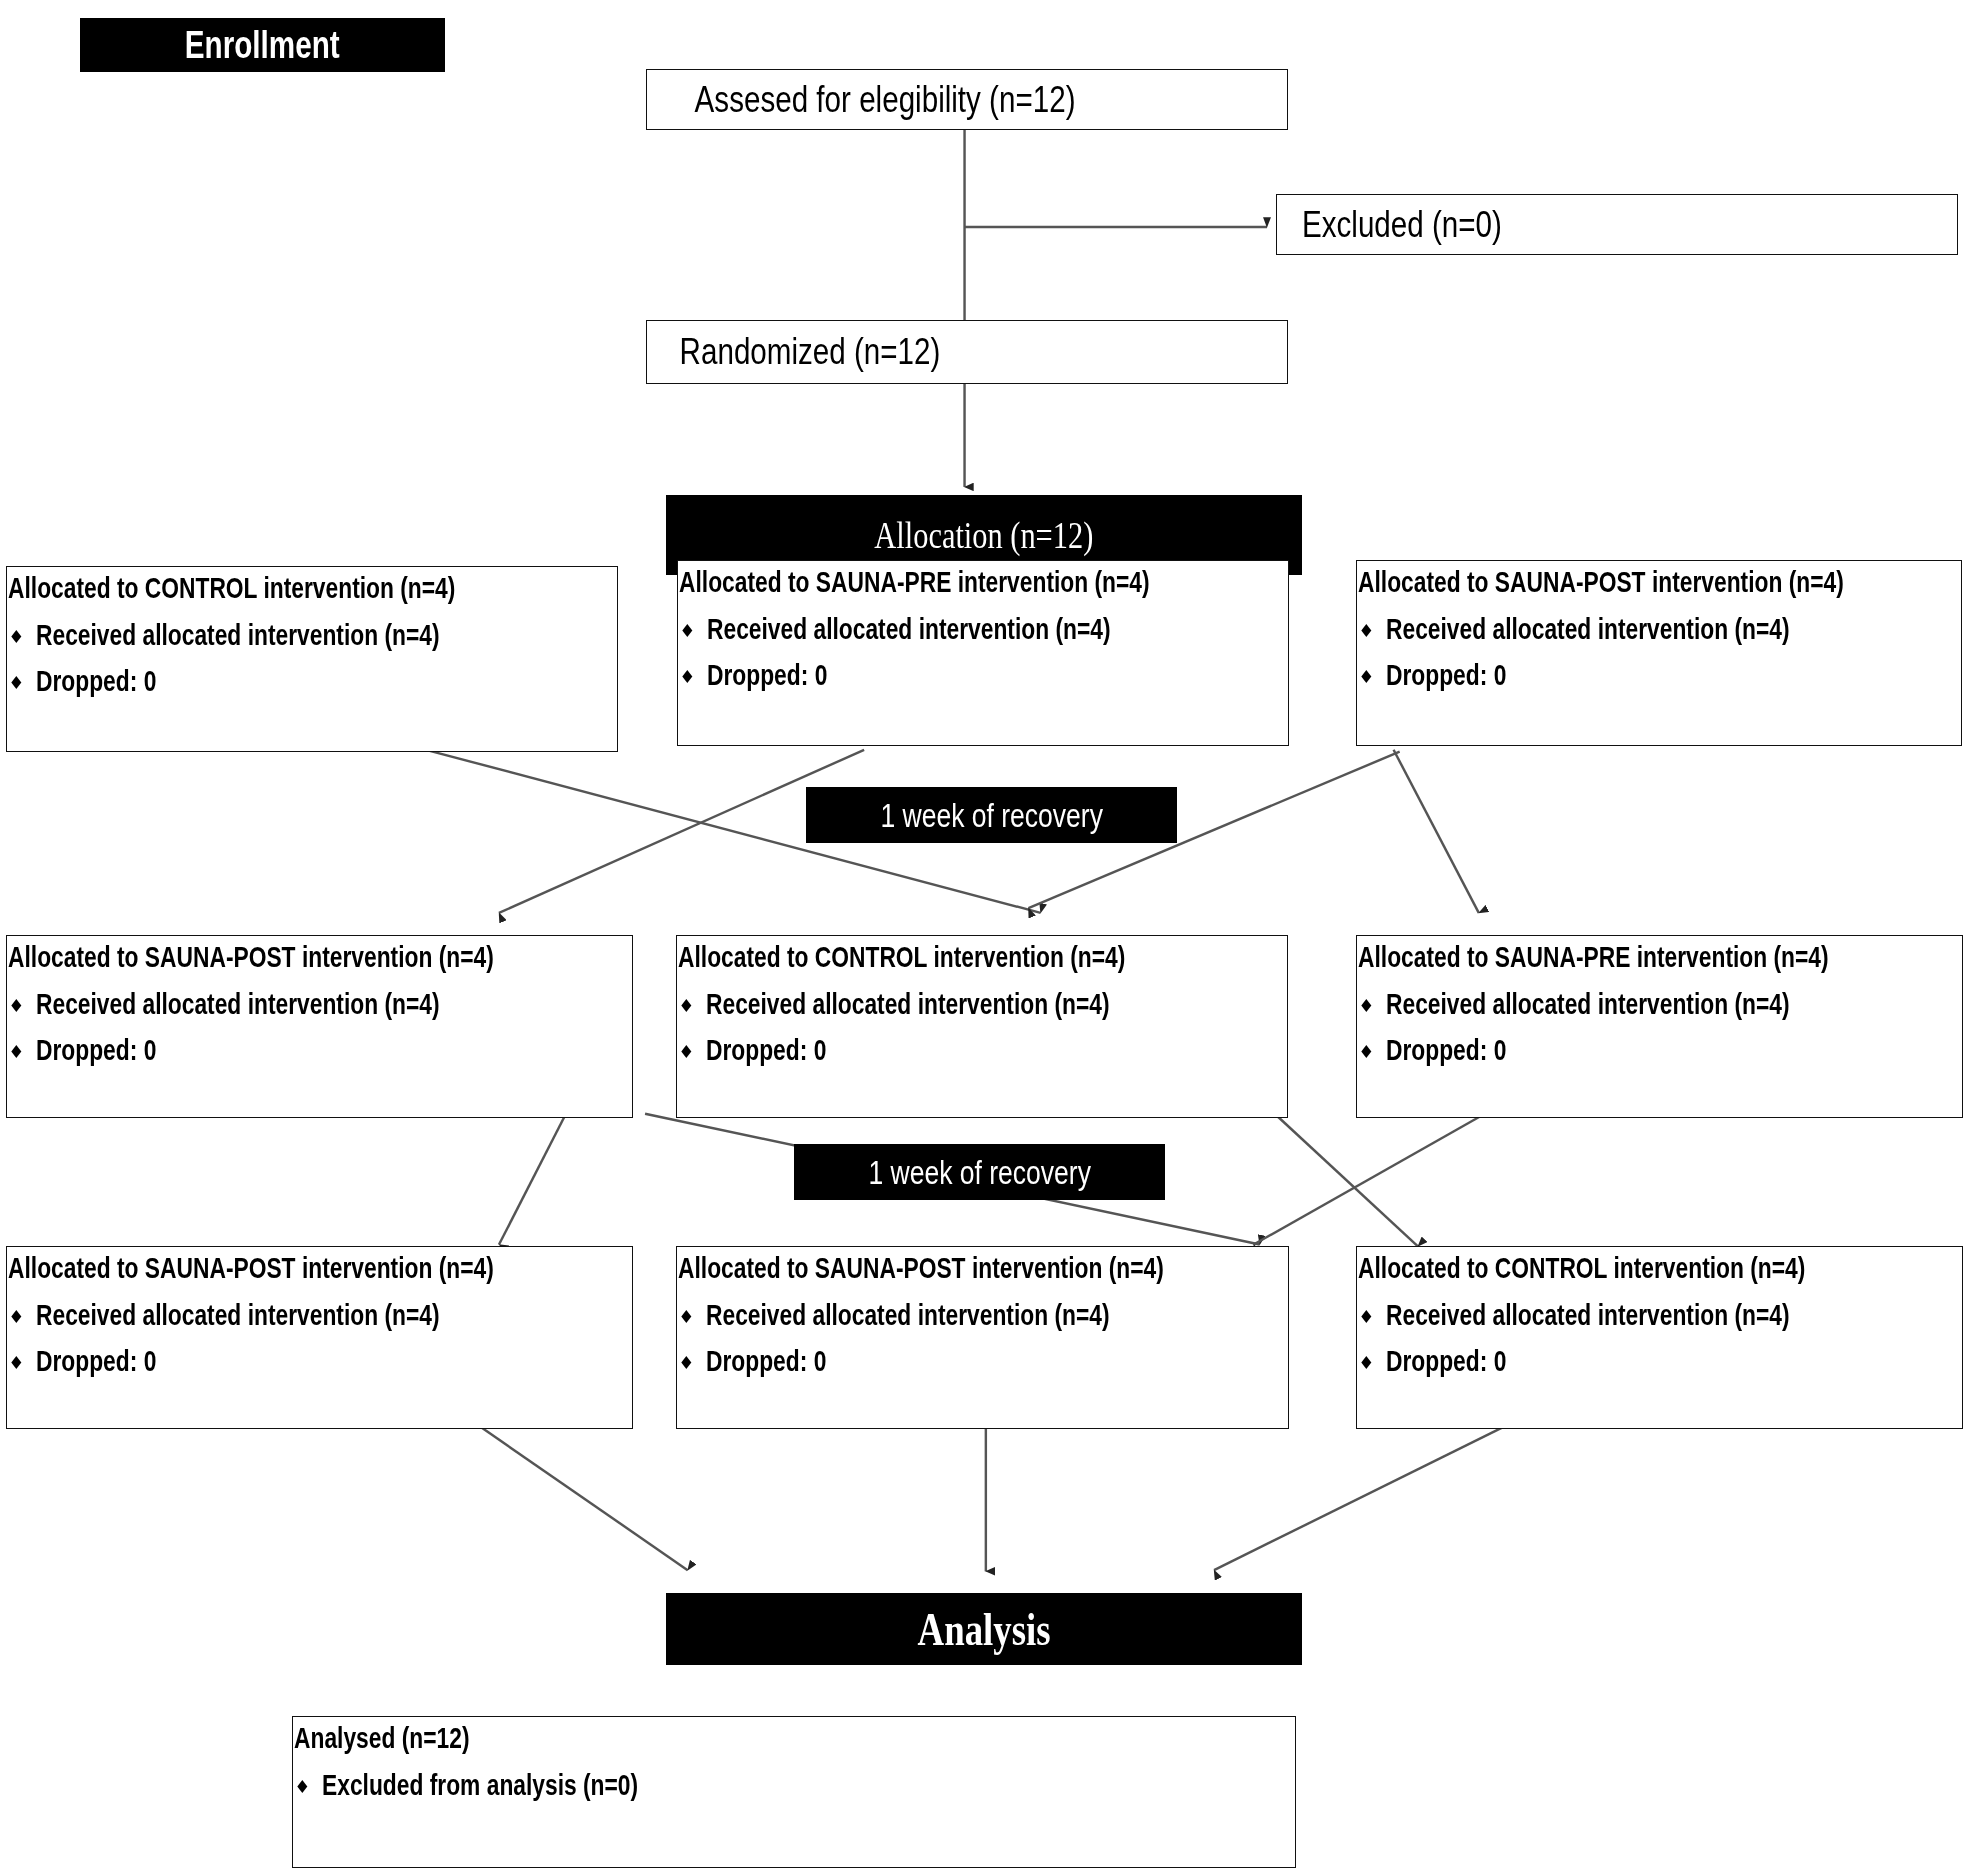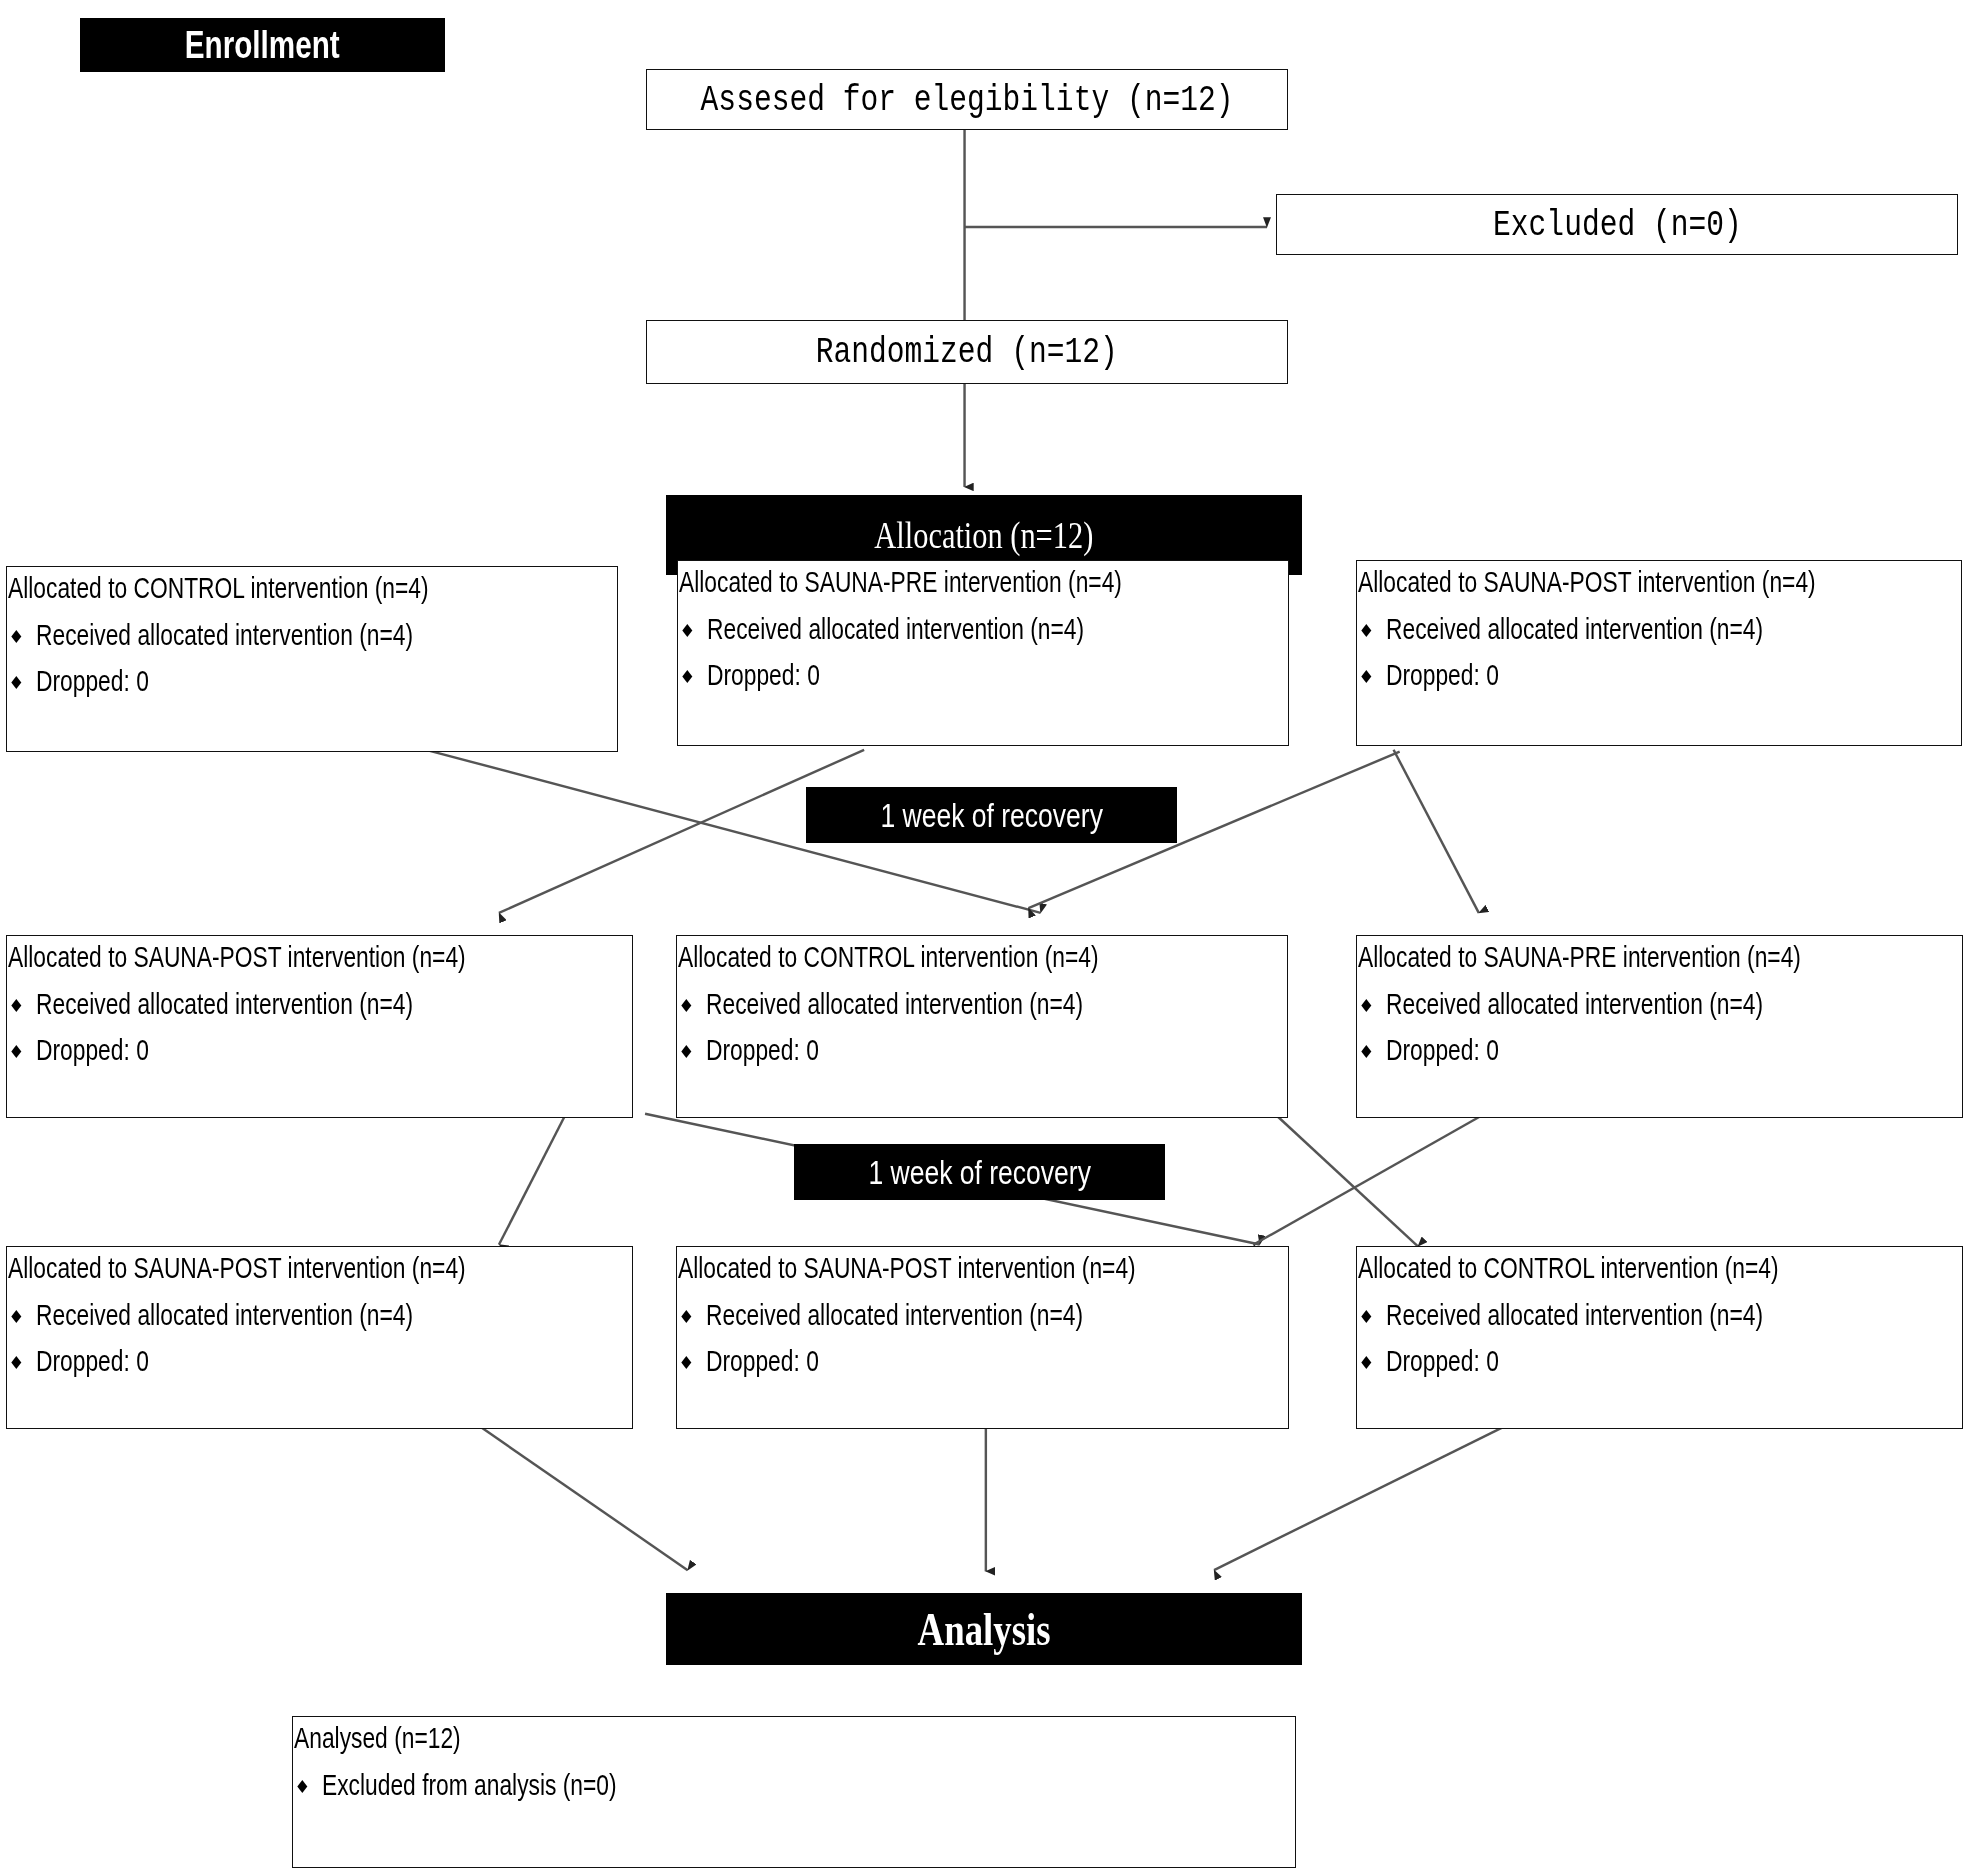--- a/index.html
+++ b/index.html
@@ -44,31 +44,31 @@
   
   .box {
     position: absolute;
     background: #ffffff;
     border: 1.8px solid #111111;
     box-sizing: border-box;
   }
   .box-serif {
     display: flex;
     align-items: center;
-    justify-content: center;
-    font-family: Liberation Mono, monospace;
+    font-family: Liberation Sans, sans-serif;
     color: #000000;
   }
   .box-serif .label {
     transform: scaleX(0.80);
     white-space: nowrap;
   }
   
   .alloc-box {
     padding: 0;
+    font-weight: bold;
   }
   .alloc-head {
     font-family: "Liberation Sans Narrow", "Liberation Sans", sans-serif;
     font-size: 30px;
     color: #000000;
     white-space: nowrap;
     position: absolute;
     left: 1.2px;
     top: 3.7px;
     transform: scaleX(0.76);

